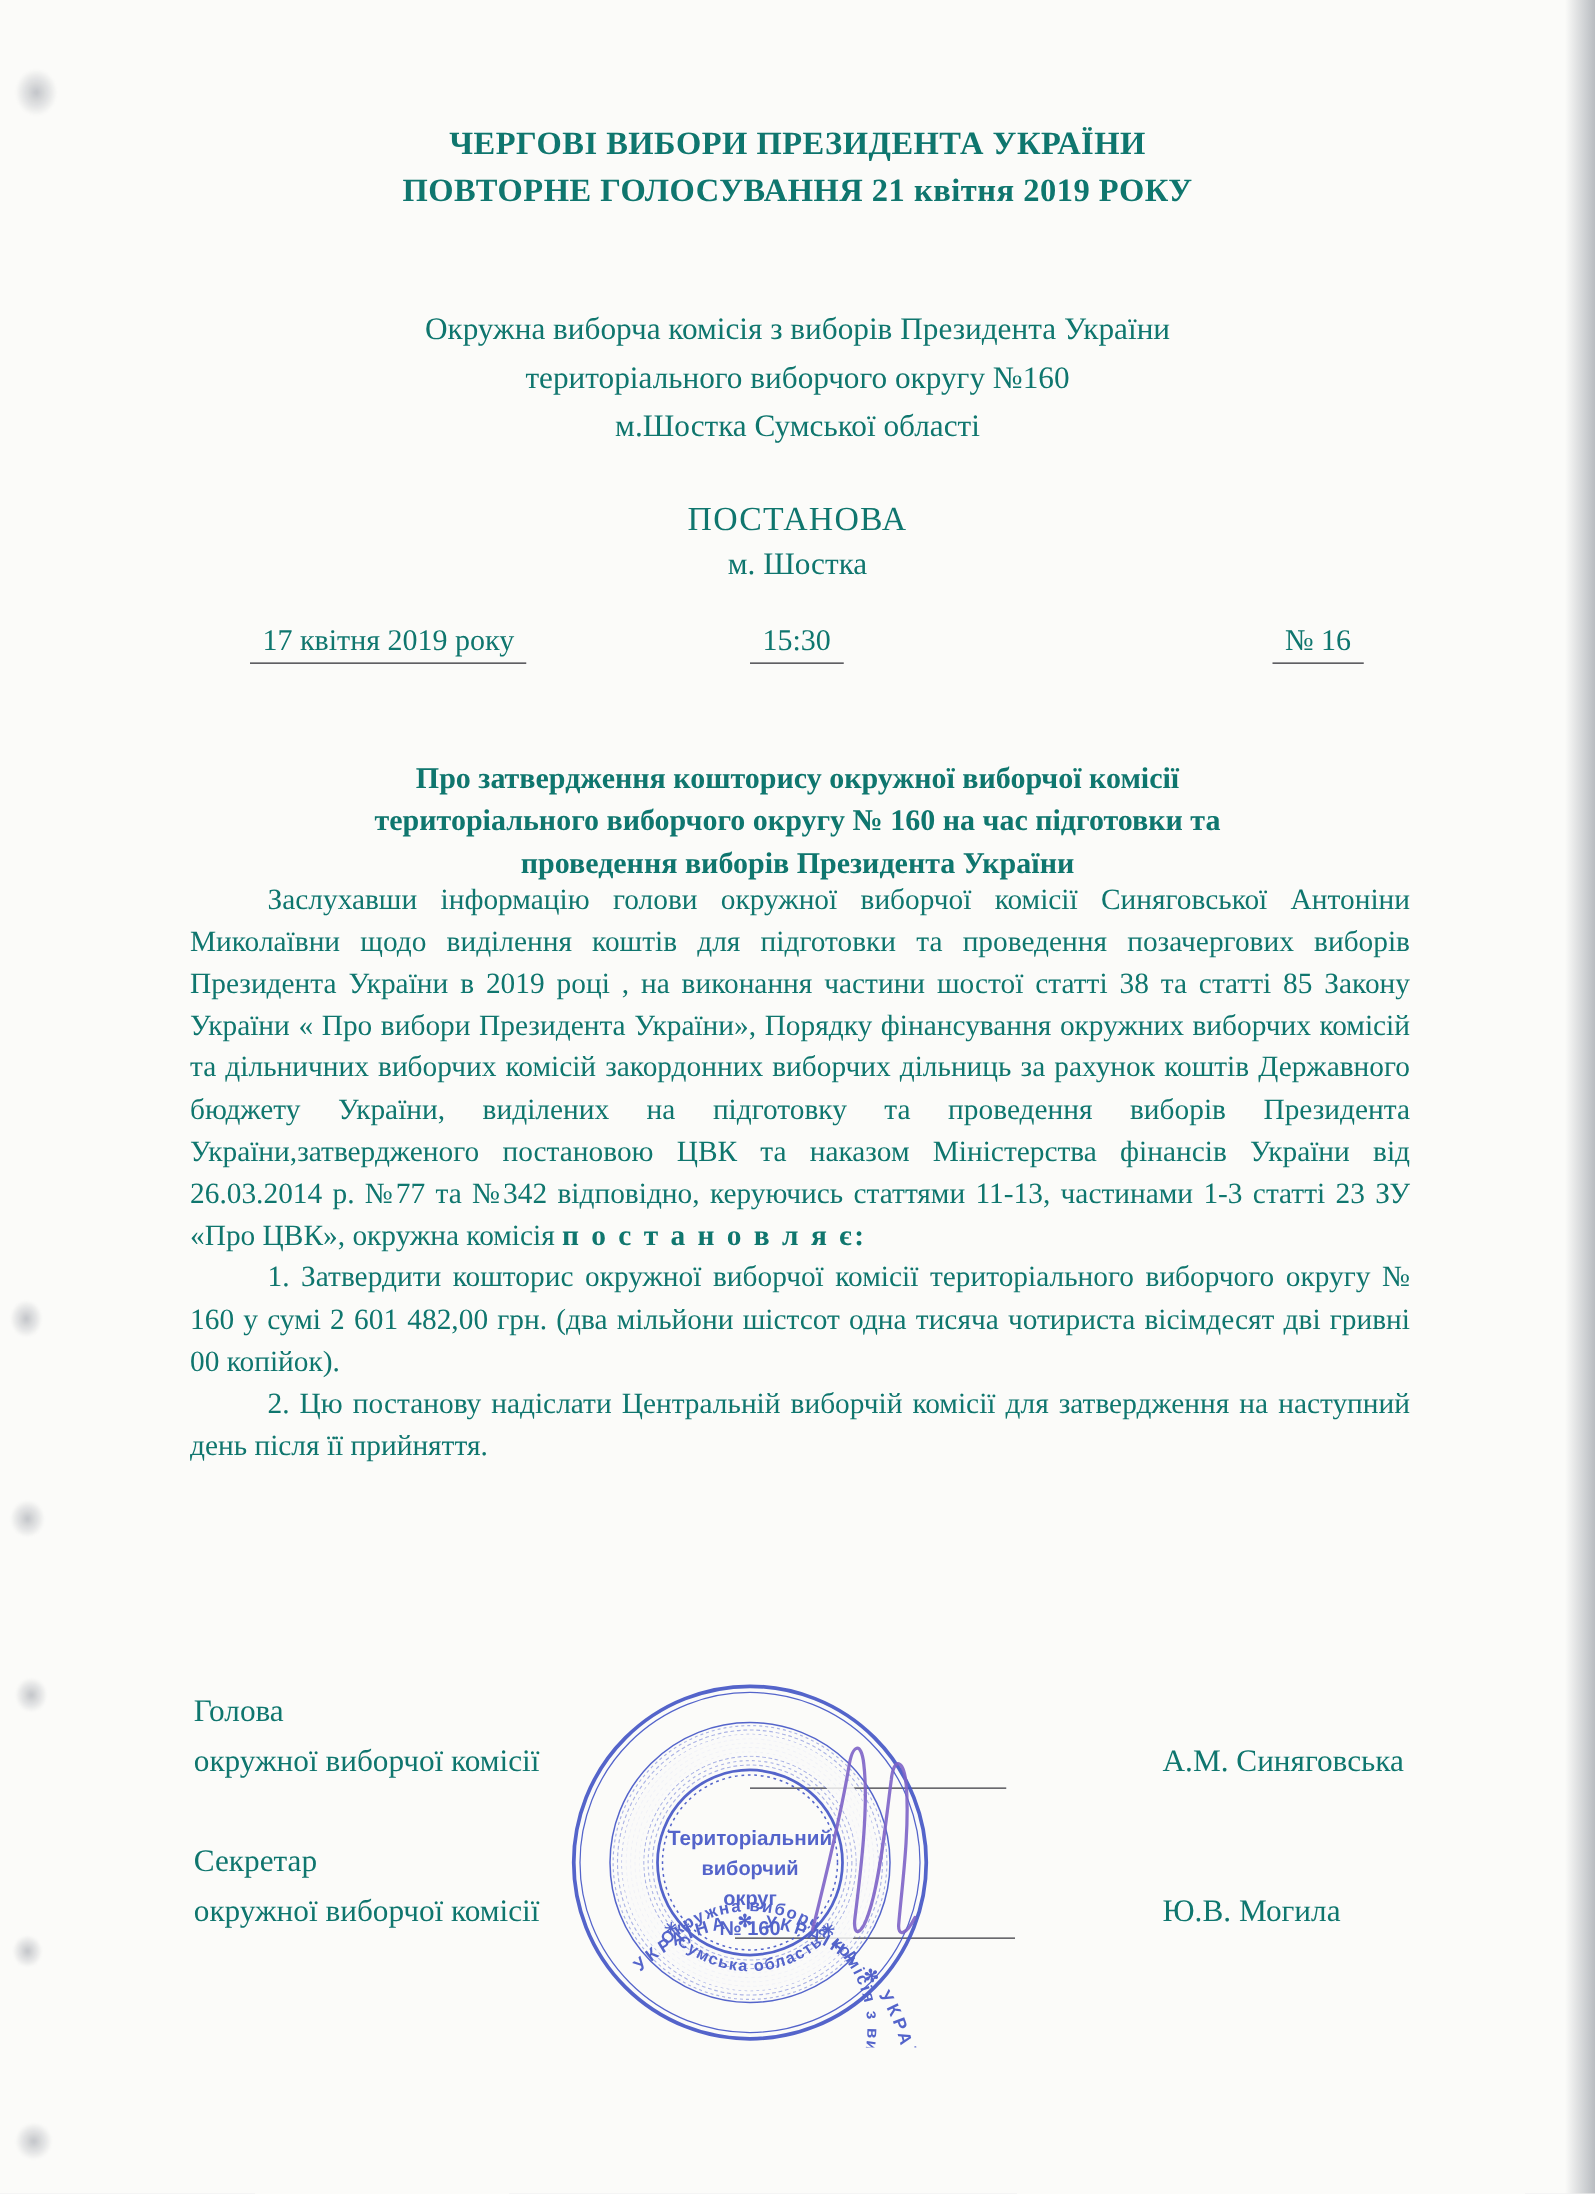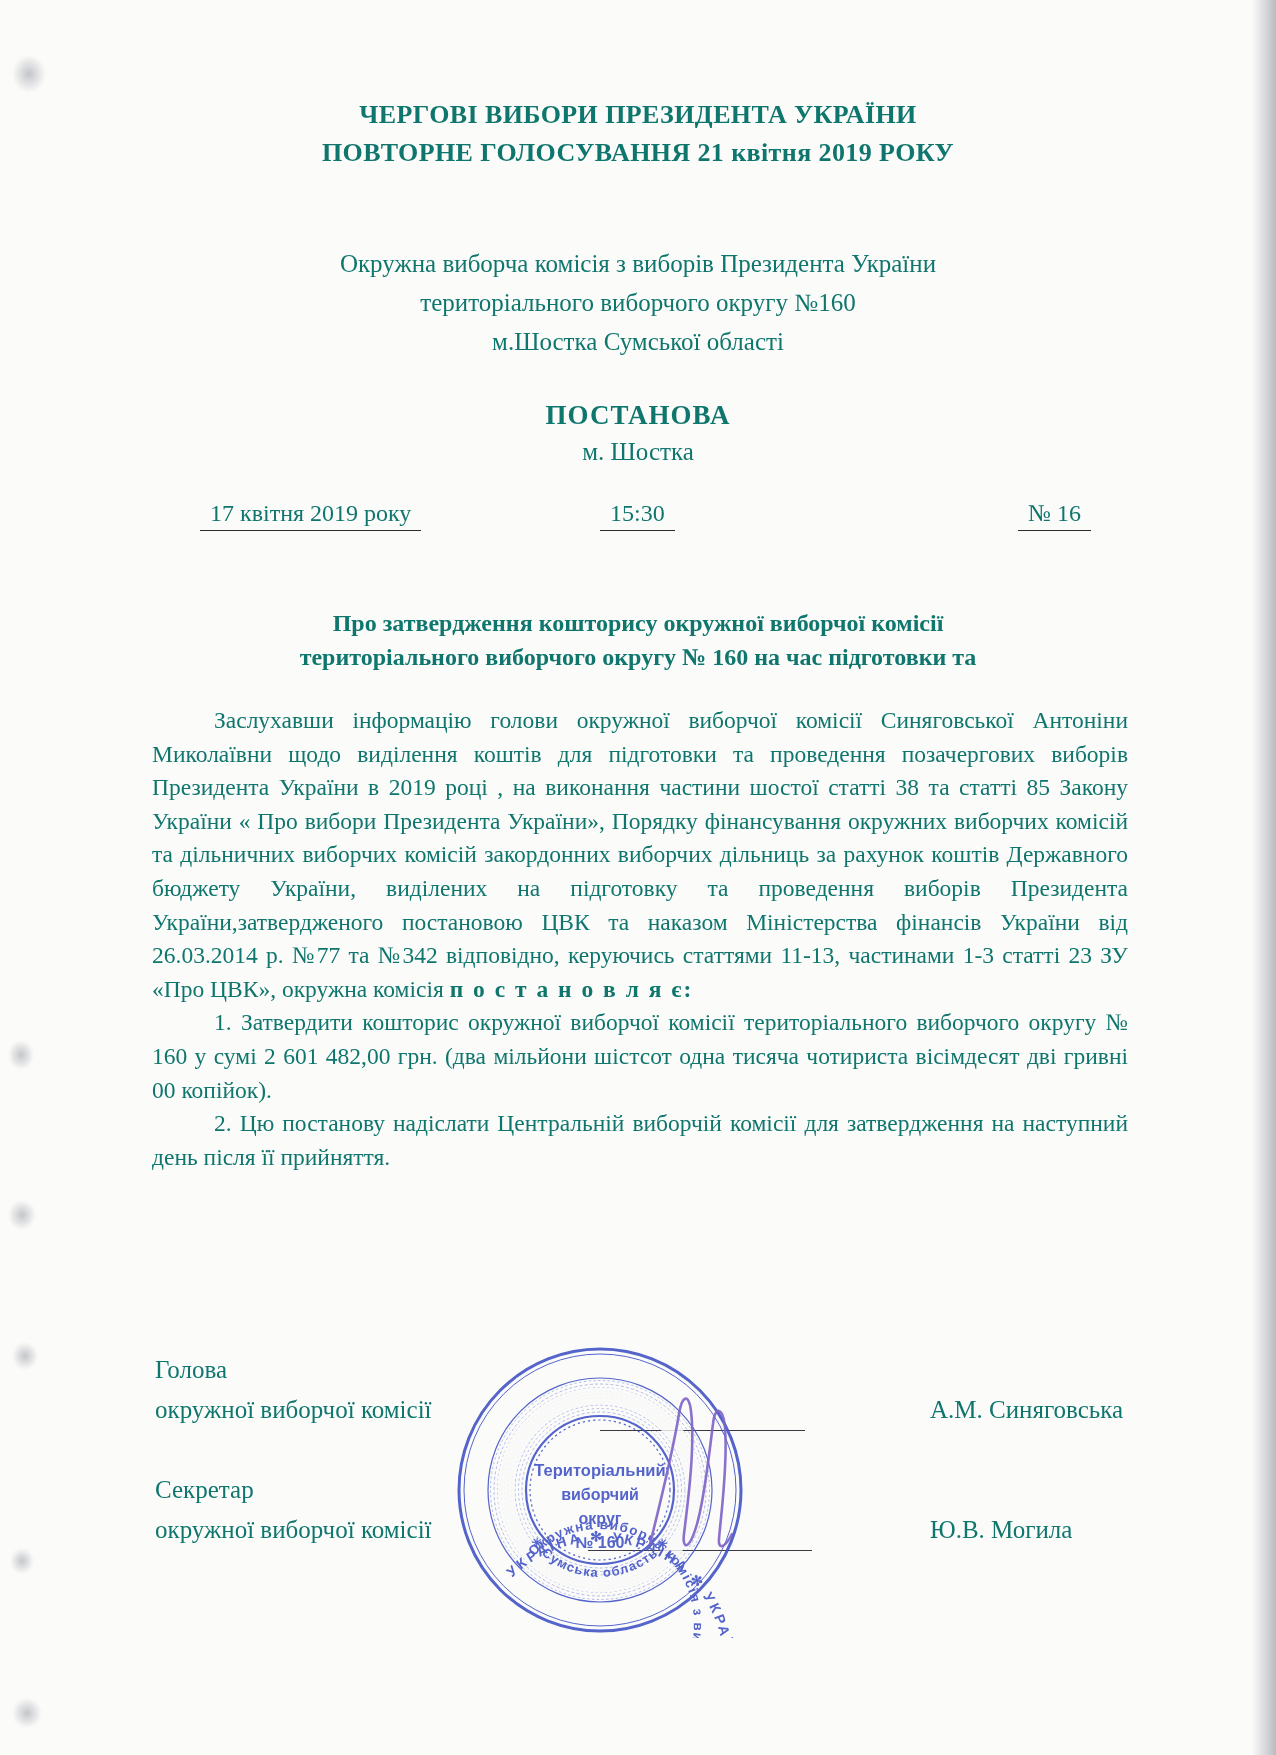--- a/index.html
+++ b/index.html
@@ -18,21 +18,21 @@
   .s1{left:12px;top:55px;width:34px;height:38px;}
   .s2{left:8px;top:1040px;width:26px;height:30px;}
   .s3{left:8px;top:1200px;width:28px;height:30px;}
   .s4{left:12px;top:1342px;width:26px;height:28px;}
   .s5{left:10px;top:1548px;width:24px;height:26px;}
   .s6{left:12px;top:1698px;width:30px;height:30px;}
 
   .center{left:0;width:100%;text-align:center;position:absolute;}
   .hdr{top:96px;font-weight:bold;font-size:26px;line-height:38px;letter-spacing:.4px;}
   .commission{top:244px;font-size:25px;line-height:39px;}
-  .doc-type{top:400px;font-weight:bold;font-size:27px;letter-spacing:1px;}
+  .doc-type{top:400px;font-weight:normal;font-size:27px;letter-spacing:1px;}
   .doc-place{top:438px;font-size:25px;}
 
   .meta{position:absolute;top:500px;left:0;width:100%;font-size:24px;}
   .meta .u{position:absolute;border-bottom:1.6px solid #2c2c32;padding:0 10px 3px;}
   .m-date{left:200px;}
   .m-time{left:600px;}
   .m-num{left:1018px;}
 
   .subject{top:606px;font-weight:bold;font-size:24px;line-height:34px;}
 
@@ -84,20 +84,21 @@
 
   <div class="meta">
     <span class="u m-date">17 квітня 2019 року</span>
     <span class="u m-time">15:30</span>
     <span class="u m-num">№ 16</span>
   </div>
 
   <div class="center subject">
     <div>Про   затвердження  кошторису   окружної виборчої комісії</div>
     <div>територіального виборчого округу № 160     на час підготовки та</div>
+    <div>проведення виборів Президента України</div>
   </div>
 
   <div class="body-text">
     <p><span>Заслухавши інформацію  голови окружної виборчої комісії Синяговської Антоніни Миколаївни  щодо  виділення  коштів для підготовки та проведення  позачергових  виборів Президента України в 2019 році , на  виконання частини шостої статті 38 та статті 85 Закону України « Про вибори Президента України», Порядку фінансування окружних виборчих комісій та дільничних виборчих комісій закордонних виборчих дільниць за рахунок коштів Державного бюджету України, виділених на підготовку та проведення виборів Президента України,затвердженого постановою ЦВК та наказом Міністерства фінансів України від 26.03.2014 р. №77 та №342 відповідно, керуючись статтями 11-13, частинами 1-3 статті 23 ЗУ «Про ЦВК», окружна комісія</span> <span class="resolve">п о с т а н о в л я є:</span></p>
     <p>1. Затвердити   кошторис окружної виборчої комісії територіального виборчого округу № 160  у сумі 2 601 482,00 грн. (два мільйони шістсот одна тисяча чотириста вісімдесят дві гривні 00 копійок).</p>
     <p>2. Цю постанову надіслати Центральній виборчій комісії для затвердження на наступний день після її прийняття.</p>
   </div>
 
   <div class="sig r1a">Голова</div>
   <div class="sig r2a">окружної виборчої комісії</div>

